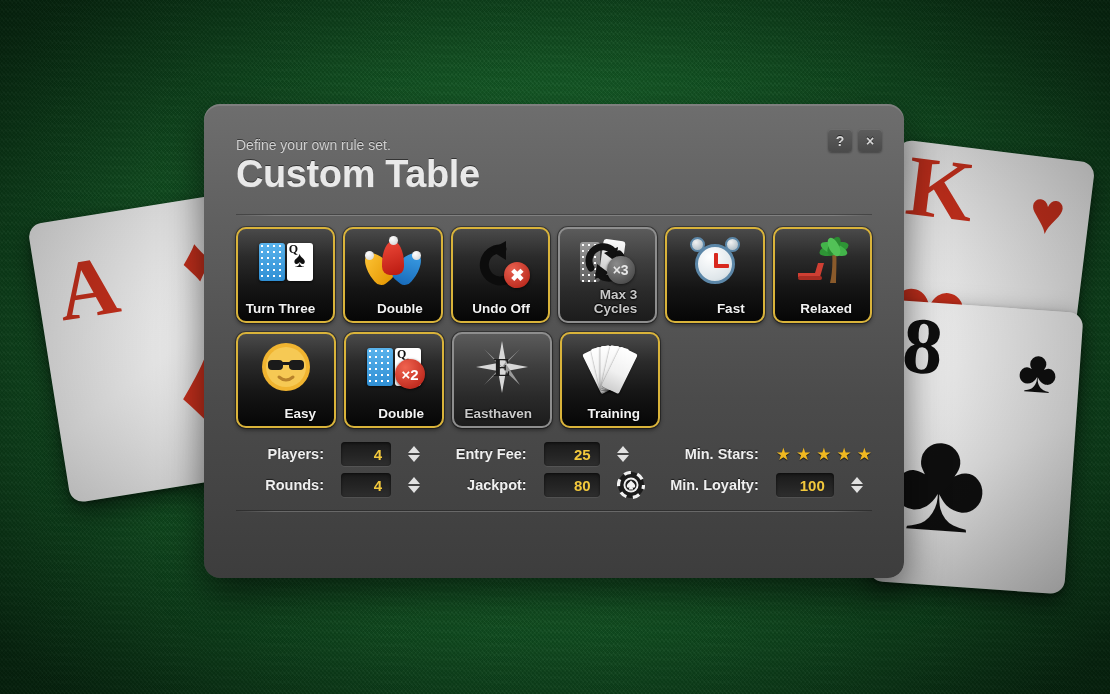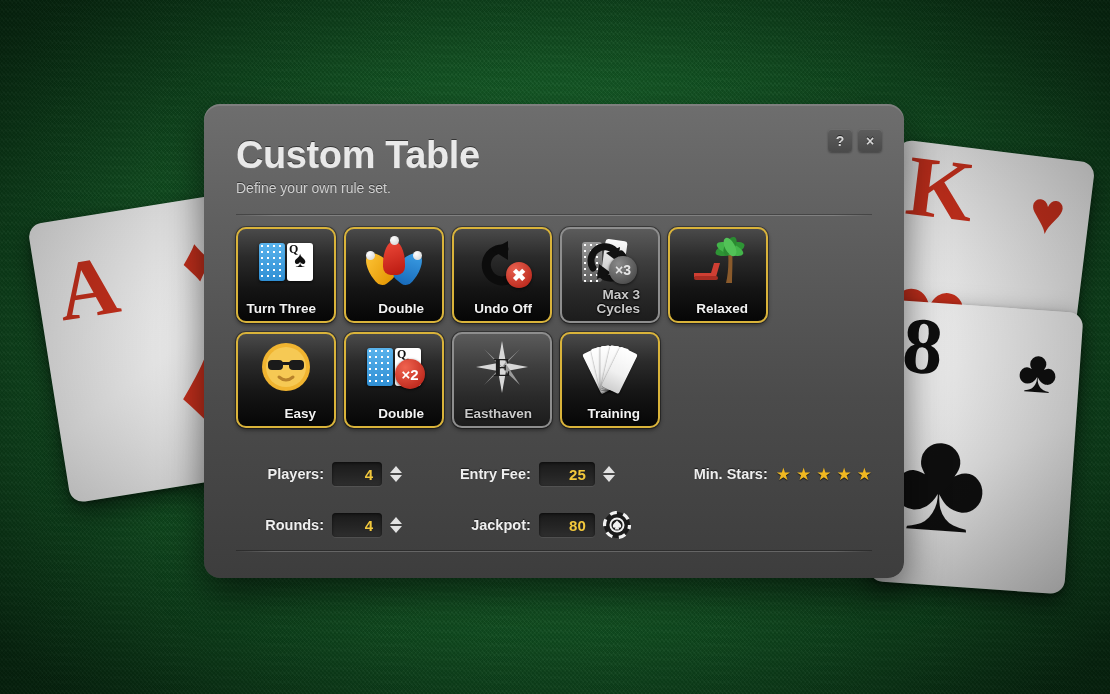--- a/index.html
+++ b/index.html
@@ -295,23 +295,22 @@
     align-items: flex-start;
   }
   .field-col { display: flex; flex-direction: column; gap: 7px; }
   #col-left  { width: 200px; }
   #col-mid   { width: 240px; }
   #col-right { flex: 1; }
 
   .field-row {
     display: flex;
     align-items: center;
-    gap: 8px;
+    gap: 17px;
     height: 24px;
-    margin-top: 20px;
   }
   .field-row .flabel {
     font-size: 14.5px;
     font-weight: bold;
     color: #efefef;
     text-align: right;
     text-shadow: 0 -1px 1px rgba(0,0,0,0.6);
     white-space: nowrap;
   }
   #col-left .flabel  { width: 88px; }
@@ -403,22 +402,22 @@
 
 <div id="vignette"></div>
 
 <div id="dialog">
 
   <div id="window-controls">
     <div class="win-btn">?</div>
     <div class="win-btn">×</div>
   </div>
 
+  <div id="dialog-subtitle">Define your own rule set.</div>
   <div id="dialog-title">Custom Table</div>
-  <div id="dialog-subtitle">Define your own rule set.</div>
 
   <div class="divider"></div>
 
   <div class="tile-row" id="tile-row-1">
 
     <div class="tile">
       <div class="tile-art">
         <div class="art-cards">
           <div class="mini-card back"></div>
           <div class="mini-card">
@@ -467,20 +466,33 @@
             <path d="M39 9 L25 15 L37 24 Z" fill="#111"></path>
             <path d="M40 16 A14 14 0 0 1 20 36" fill="none" stroke="#111" stroke-width="7" stroke-linecap="round"></path>
             <path d="M16 41 L30 35 L18 26 Z" fill="#111"></path>
           </svg>
           <div class="x3-badge">×3</div>
         </div>
       </div>
       <div class="tile-label">Max 3 Cycles</div>
     </div>
 
+    <div class="tile">
+      <div class="tile-art">
+        <div class="clock-wrap">
+          <div class="clock-bell" style="left:2px;"></div>
+          <div class="clock-bell" style="right:2px;"></div>
+          <div class="clock-face">
+            <div class="clock-hand" style="left:16px; top:6px; width:4px; height:15px;"></div>
+            <div class="clock-hand" style="left:17px; top:17px; width:14px; height:4px;"></div>
+          </div>
+        </div>
+      </div>
+      <div class="tile-label">Fast</div>
+    </div>
 
     <div class="tile">
       <div class="tile-art">
         <div class="palm-wrap">
           <svg width="56" height="50" viewBox="0 0 56 50">
             <path d="M38 14 C39 26 38 38 36 46 L42 46 C42 36 43 24 42 14 Z" fill="#8a5a2b"></path>
             <ellipse cx="40" cy="12" rx="15" ry="6" fill="#2e9435" transform="rotate(-16 40 12)"></ellipse>
             <ellipse cx="40" cy="12" rx="14" ry="5.5" fill="#43b44a" transform="rotate(20 40 12)"></ellipse>
             <ellipse cx="40" cy="9" rx="10" ry="5" fill="#2a8a31" transform="rotate(-60 40 9)"></ellipse>
             <ellipse cx="40" cy="10" rx="10" ry="5" fill="#52c257" transform="rotate(62 40 10)"></ellipse>
@@ -616,18 +628,26 @@
       <div class="field-row">
         <span class="flabel">Min. Stars:</span>
         <div id="stars">
           <span class="star">★</span>
           <span class="star">★</span>
           <span class="star">★</span>
           <span class="star">★</span>
           <span class="star">★</span>
         </div>
       </div>
+      <div class="field-row">
+        <span class="flabel">Min. Loyalty:</span>
+        <div class="spin-box w-large">100</div>
+        <div class="spinner">
+          <div class="tri up"></div>
+          <div class="tri down"></div>
+        </div>
+      </div>
     </div>
   </div>
 
 
   <div class="divider" id="divider-bottom"></div>
 </div>
 
 </body></html>

